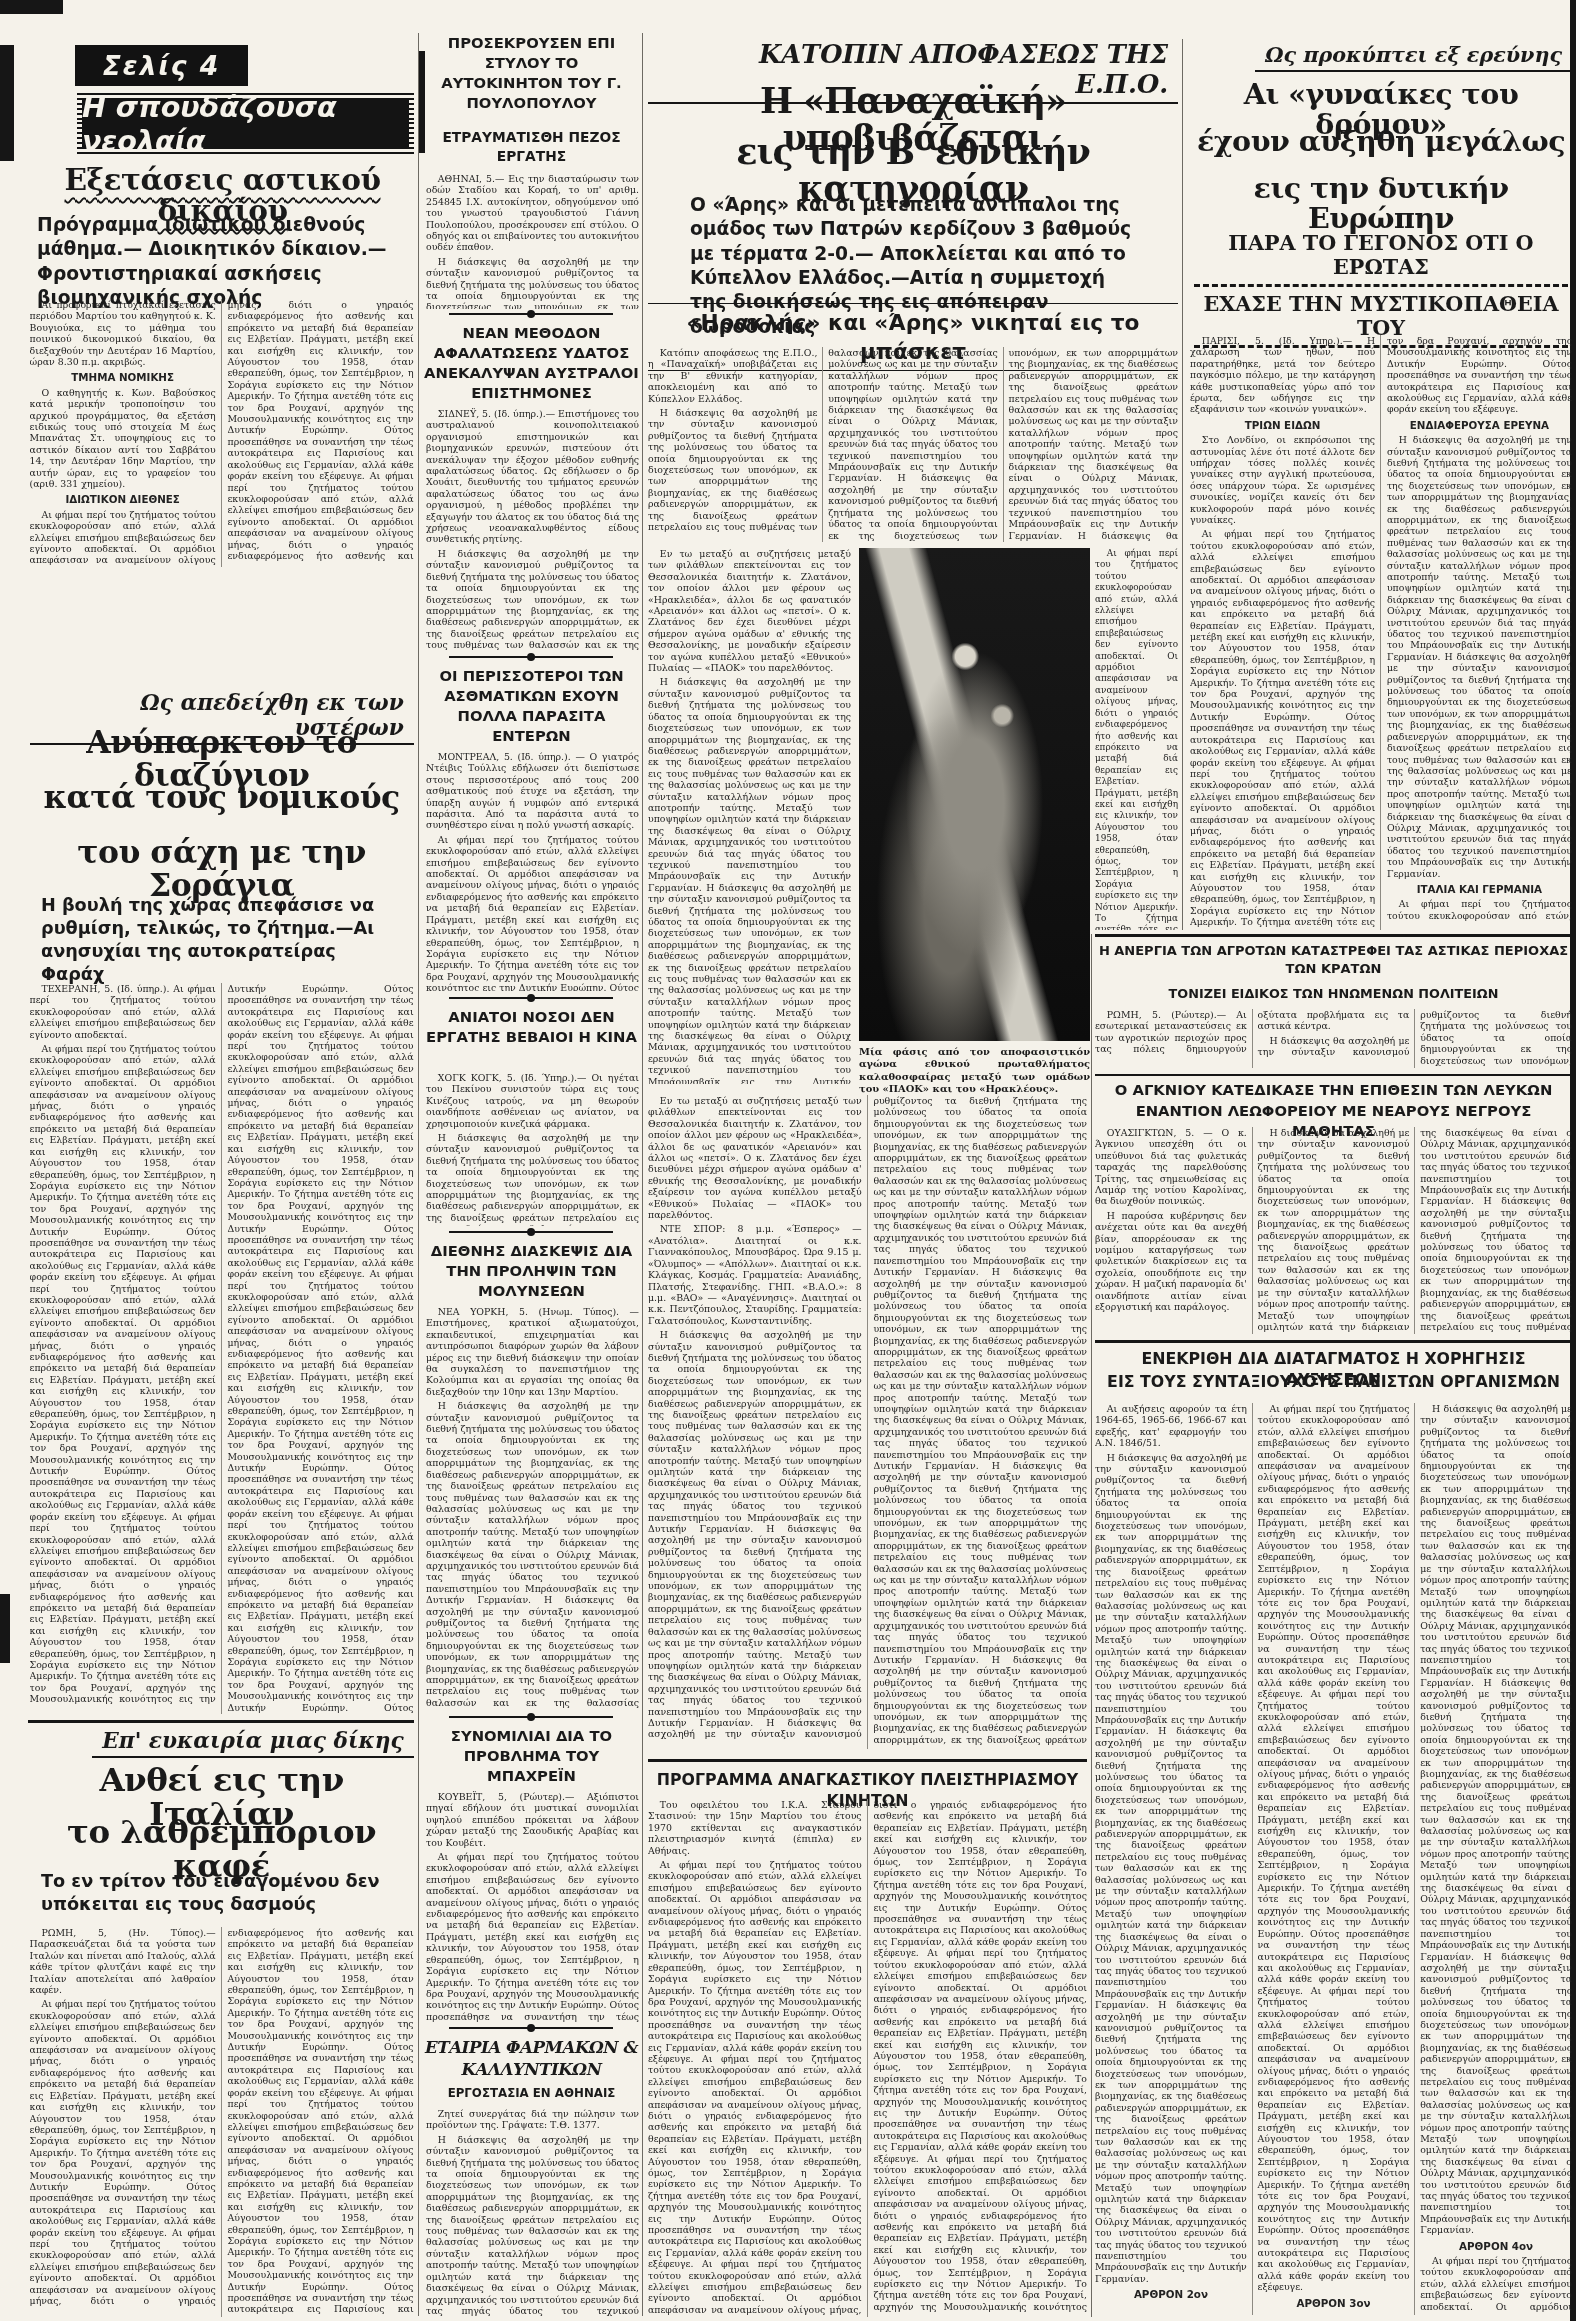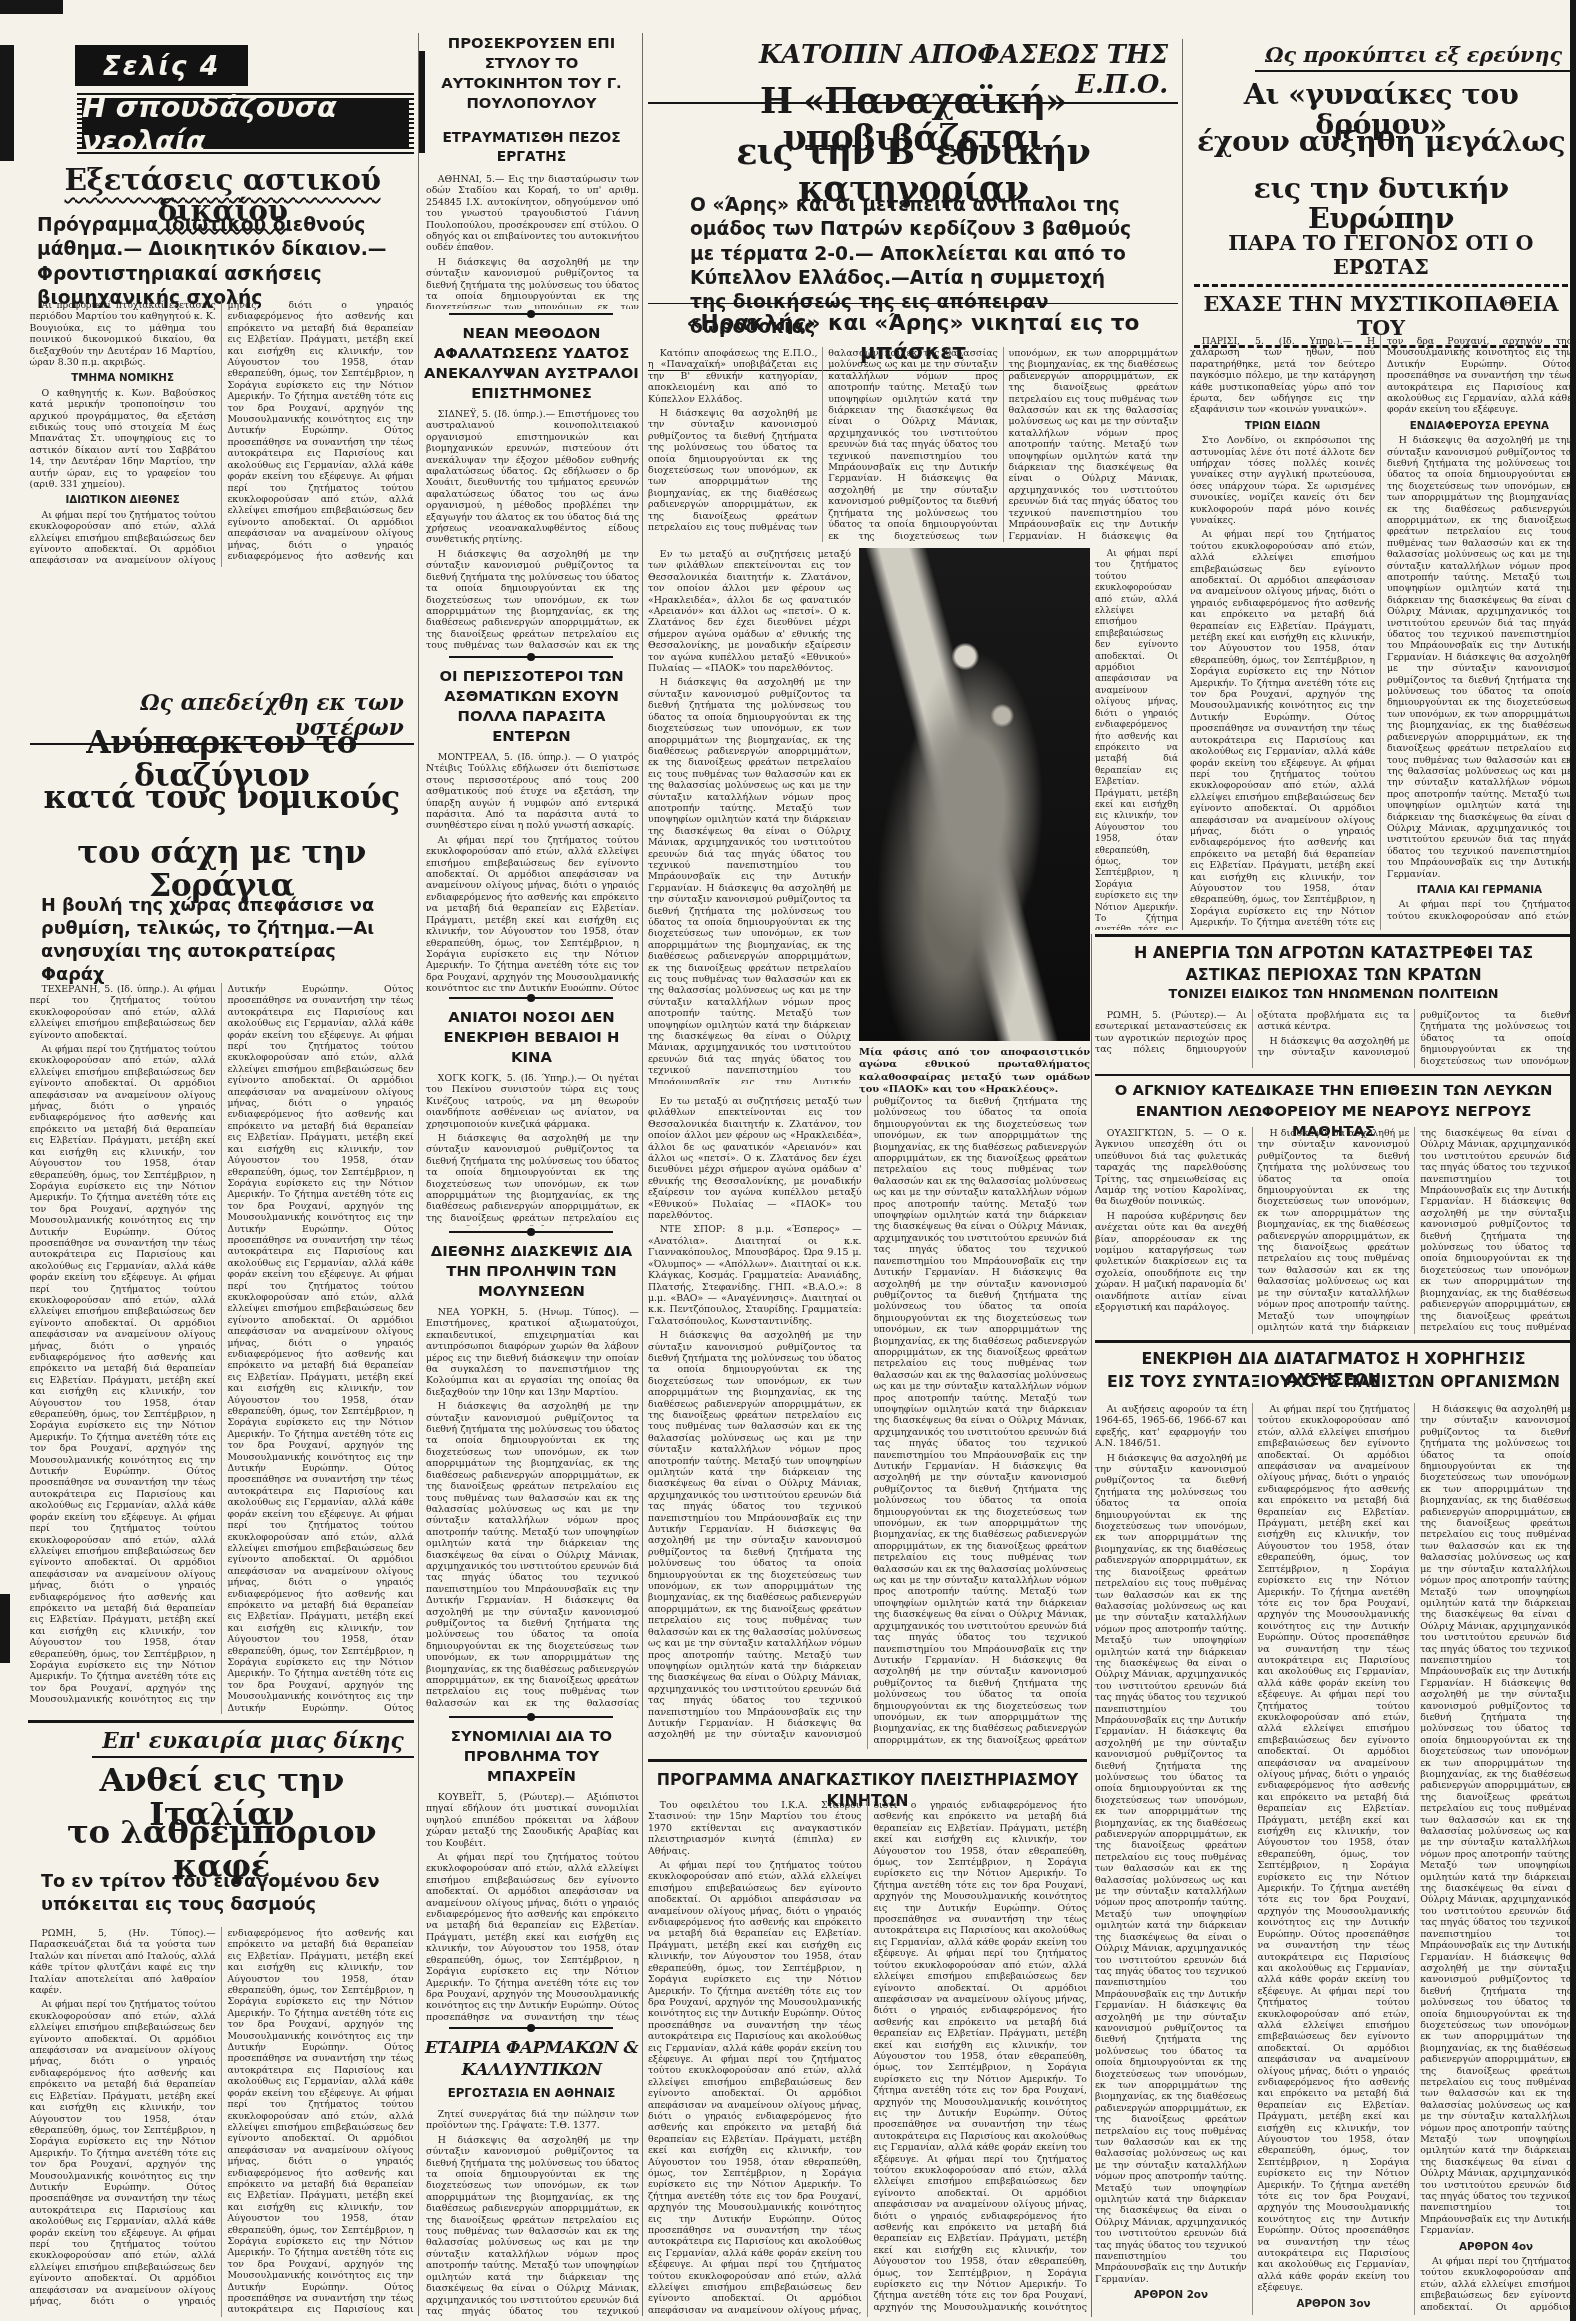--- a/index.html
+++ b/index.html
@@ -112,21 +112,21 @@
   </div>
 <div class="abs colhead" style="left:424px;top:666px;width:215px;font-size:14.8px">ΟΙ ΠΕΡΙΣΣΟΤΕΡΟΙ ΤΩΝ ΑΣΘΜΑΤΙΚΩΝ ΕΧΟΥΝ ΠΟΛΛΑ ΠΑΡΑΣΙΤΑ ΕΝΤΕΡΩΝ</div>
 <div class="abs clip body" style="left:426px;top:751px;width:213px;height:240px">
   <p>ΜΟΝΤΡΕΑΛ, 5. (Ιδ. ύπηρ.). — Ο γιατρός Ντέιβις Τούλλις εδήλωσεν ότι διεπίστωσε στους περισσοτέρους από τους 200 ασθματικούς πού έτυχε να εξετάση, την ύπαρξη αυγών ή νυμφών από εντερικά παράσιτα. Από τα παράσιτα αυτά το συνηθέστερο είναι η πολύ γνωστή ασκαρίς.</p>
   <p>Αι φήμαι περί του ζητήματος τούτου εκυκλοφορούσαν από ετών, αλλά ελλείψει επισήμου επιβεβαιώσεως δεν εγίνοντο αποδεκταί. Οι αρμόδιοι απεφάσισαν να αναμείνουν ολίγους μήνας, διότι ο γηραιός ενδιαφερόμενος ήτο ασθενής και επρόκειτο να μεταβή διά θεραπείαν εις Ελβετίαν. Πράγματι, μετέβη εκεί και εισήχθη εις κλινικήν, τον Αύγουστον του 1958, όταν εθεραπεύθη, όμως, τον Σεπτέμβριον, η Σοράγια ευρίσκετο εις την Νότιον Αμερικήν. Το ζήτημα ανετέθη τότε εις τον δρα Ρουχανί, αρχηγόν της Μουσουλμανικής κοινότητος εις την Δυτικήν Ευρώπην. Ούτος προσεπάθησε να συναντήση την τέως αυτοκράτειρα εις Παρισίους και ακολούθως εις Γερμανίαν, αλλά κάθε φοράν εκείνη του εξέφευγε.</p>
 </div>
 
 <div class="divider" style="left:449px;top:997px;width:164px">
     <i></i>
   </div>
-<div class="abs colhead" style="left:424px;top:1007px;width:215px;font-size:14.8px">ΑΝΙΑΤΟΙ ΝΟΣΟΙ ΔΕΝ ΕΝΕΚΡΙΘΗ ΒΕΒΑΙΟΙ Η ΚΙΝΑ</div>
+<div class="abs colhead" style="left:424px;top:1007px;width:215px;font-size:14.8px">ΑΝΙΑΤΟΙ ΝΟΣΟΙ ΔΕΝ ΕΡΓΑΤΗΣ ΒΕΒΑΙΟΙ Η ΚΙΝΑ</div>
 <div class="abs clip body" style="left:426px;top:1072px;width:213px;height:154px">
   <p>ΧΟΓΚ ΚΟΓΚ, 5. (Ιδ. Ύπηρ.).— Οι ηγέται του Πεκίνου συνιστούν τώρα εις τους Κινέζους ιατρούς, να μη θεωρούν οιανδήποτε ασθένειαν ως ανίατον, να χρησιμοποιούν κινεζικά φάρμακα.</p>
   <p>Η διάσκεψις θα ασχοληθή με την σύνταξιν κανονισμού ρυθμίζοντος τα διεθνή ζητήματα της μολύνσεως του ύδατος τα οποία δημιουργούνται εκ της διοχετεύσεως των υπονόμων, εκ των απορριμμάτων της βιομηχανίας, εκ της διαθέσεως ραδιενεργών απορριμμάτων, εκ της διανοίξεως φρεάτων πετρελαίου εις τους πυθμένας των θαλασσών και εκ της θαλασσίας μολύνσεως ως και με την σύνταξιν καταλλήλων νόμων προς αποτροπήν ταύτης. Μεταξύ των υποψηφίων ομιλητών κατά την διάρκειαν της διασκέψεως θα είναι ο Ούλριχ Μάνιακ, αρχιμηχανικός του ινστιτούτου ερευνών διά τας πηγάς ύδατος του τεχνικού πανεπιστημίου του Μπράουνσβαϊκ εις την Δυτικήν Γερμανίαν.</p>
 </div>
 
 <div class="divider" style="left:449px;top:1231px;width:164px">
     <i></i>
   </div>
 <div class="abs colhead" style="left:424px;top:1241px;width:215px;font-size:14.8px">ΔΙΕΘΝΗΣ ΔΙΑΣΚΕΨΙΣ ΔΙΑ ΤΗΝ ΠΡΟΛΗΨΙΝ ΤΩΝ ΜΟΛΥΝΣΕΩΝ</div>
 <div class="abs clip body" style="left:426px;top:1306px;width:213px;height:402px">
@@ -206,21 +206,21 @@
   <p class="mini">ΤΡΙΩΝ ΕΙΔΩΝ</p>
   <p>Στο Λονδίνο, οι εκπρόσωποι της αστυνομίας λένε ότι ποτέ άλλοτε δεν υπήρχαν τόσες πολλές κοινές γυναίκες στην αγγλική πρωτεύουσα, όσες υπάρχουν τώρα. Σε ωρισμένες συνοικίες, νομίζει κανείς ότι δεν κυκλοφορούν παρά μόνο κοινές γυναίκες.</p>
   <p>Αι φήμαι περί του ζητήματος τούτου εκυκλοφορούσαν από ετών, αλλά ελλείψει επισήμου επιβεβαιώσεως δεν εγίνοντο αποδεκταί. Οι αρμόδιοι απεφάσισαν να αναμείνουν ολίγους μήνας, διότι ο γηραιός ενδιαφερόμενος ήτο ασθενής και επρόκειτο να μεταβή διά θεραπείαν εις Ελβετίαν. Πράγματι, μετέβη εκεί και εισήχθη εις κλινικήν, τον Αύγουστον του 1958, όταν εθεραπεύθη, όμως, τον Σεπτέμβριον, η Σοράγια ευρίσκετο εις την Νότιον Αμερικήν. Το ζήτημα ανετέθη τότε εις τον δρα Ρουχανί, αρχηγόν της Μουσουλμανικής κοινότητος εις την Δυτικήν Ευρώπην. Ούτος προσεπάθησε να συναντήση την τέως αυτοκράτειρα εις Παρισίους και ακολούθως εις Γερμανίαν, αλλά κάθε φοράν εκείνη του εξέφευγε. Αι φήμαι περί του ζητήματος τούτου εκυκλοφορούσαν από ετών, αλλά ελλείψει επισήμου επιβεβαιώσεως δεν εγίνοντο αποδεκταί. Οι αρμόδιοι απεφάσισαν να αναμείνουν ολίγους μήνας, διότι ο γηραιός ενδιαφερόμενος ήτο ασθενής και επρόκειτο να μεταβή διά θεραπείαν εις Ελβετίαν. Πράγματι, μετέβη εκεί και εισήχθη εις κλινικήν, τον Αύγουστον του 1958, όταν εθεραπεύθη, όμως, τον Σεπτέμβριον, η Σοράγια ευρίσκετο εις την Νότιον Αμερικήν. Το ζήτημα ανετέθη τότε εις τον δρα Ρουχανί, αρχηγόν της Μουσουλμανικής κοινότητος εις την Δυτικήν Ευρώπην. Ούτος προσεπάθησε να συναντήση την τέως αυτοκράτειρα εις Παρισίους και ακολούθως εις Γερμανίαν, αλλά κάθε φοράν εκείνη του εξέφευγε.</p>
   <p class="mini">ΕΝΔΙΑΦΕΡΟΥΣΑ ΕΡΕΥΝΑ</p>
   <p>Η διάσκεψις θα ασχοληθή με την σύνταξιν κανονισμού ρυθμίζοντος τα διεθνή ζητήματα της μολύνσεως του ύδατος τα οποία δημιουργούνται εκ της διοχετεύσεως των υπονόμων, εκ των απορριμμάτων της βιομηχανίας, εκ της διαθέσεως ραδιενεργών απορριμμάτων, εκ της διανοίξεως φρεάτων πετρελαίου εις τους πυθμένας των θαλασσών και εκ της θαλασσίας μολύνσεως ως και με την σύνταξιν καταλλήλων νόμων προς αποτροπήν ταύτης. Μεταξύ των υποψηφίων ομιλητών κατά την διάρκειαν της διασκέψεως θα είναι ο Ούλριχ Μάνιακ, αρχιμηχανικός του ινστιτούτου ερευνών διά τας πηγάς ύδατος του τεχνικού πανεπιστημίου του Μπράουνσβαϊκ εις την Δυτικήν Γερμανίαν. Η διάσκεψις θα ασχοληθή με την σύνταξιν κανονισμού ρυθμίζοντος τα διεθνή ζητήματα της μολύνσεως του ύδατος τα οποία δημιουργούνται εκ της διοχετεύσεως των υπονόμων, εκ των απορριμμάτων της βιομηχανίας, εκ της διαθέσεως ραδιενεργών απορριμμάτων, εκ της διανοίξεως φρεάτων πετρελαίου εις τους πυθμένας των θαλασσών και εκ της θαλασσίας μολύνσεως ως και με την σύνταξιν καταλλήλων νόμων προς αποτροπήν ταύτης. Μεταξύ των υποψηφίων ομιλητών κατά την διάρκειαν της διασκέψεως θα είναι ο Ούλριχ Μάνιακ, αρχιμηχανικός του ινστιτούτου ερευνών διά τας πηγάς ύδατος του τεχνικού πανεπιστημίου του Μπράουνσβαϊκ εις την Δυτικήν Γερμανίαν.</p>
   <p class="mini">ΙΤΑΛΙΑ ΚΑΙ ΓΕΡΜΑΝΙΑ</p>
   <p>Αι φήμαι περί του ζητήματος τούτου εκυκλοφορούσαν από ετών, αλλά ελλείψει επισήμου επιβεβαιώσεως δεν εγίνοντο αποδεκταί. Οι αρμόδιοι απεφάσισαν να αναμείνουν ολίγους μήνας, διότι ο γηραιός ενδιαφερόμενος ήτο ασθενής και επρόκειτο να μεταβή διά θεραπείαν εις Ελβετίαν. Πράγματι, μετέβη εκεί και εισήχθη εις κλινικήν, τον Αύγουστον του 1958, όταν εθεραπεύθη, όμως, τον Σεπτέμβριον, η Σοράγια ευρίσκετο εις την Νότιον Αμερικήν. Το ζήτημα ανετέθη τότε εις τον δρα Ρουχανί, αρχηγόν της Μουσουλμανικής κοινότητος εις την Δυτικήν Ευρώπην. Ούτος προσεπάθησε να συναντήση την τέως αυτοκράτειρα εις Παρισίους και ακολούθως εις Γερμανίαν, αλλά κάθε φοράν εκείνη του εξέφευγε. Αι φήμαι περί του ζητήματος τούτου εκυκλοφορούσαν από ετών, αλλά ελλείψει επισήμου επιβεβαιώσεως δεν εγίνοντο αποδεκταί. Οι αρμόδιοι απεφάσισαν να αναμείνουν ολίγους μήνας, διότι ο γηραιός ενδιαφερόμενος ήτο ασθενής και επρόκειτο να μεταβή διά θεραπείαν εις Ελβετίαν. Πράγματι, μετέβη εκεί και εισήχθη εις κλινικήν, τον Αύγουστον του 1958, όταν εθεραπεύθη, όμως, τον Σεπτέμβριον, η Σοράγια ευρίσκετο εις την Νότιον Αμερικήν. Το ζήτημα ανετέθη τότε εις τον δρα Ρουχανί, αρχηγόν της Μουσουλμανικής κοινότητος εις την Δυτικήν Ευρώπην. Ούτος προσεπάθησε να συναντήση την τέως αυτοκράτειρα εις Παρισίους και ακολούθως εις Γερμανίαν, αλλά κάθε φοράν εκείνη του εξέφευγε.</p>
 </div>
 
 <div class="hrule" style="left:1095px;top:934px;width:477px;height:3px"></div>
-<div class="abs colhead" style="left:1095px;top:942px;width:477px;font-size:16px">Η ΑΝΕΡΓΙΑ ΤΩΝ ΑΓΡΟΤΩΝ ΚΑΤΑΣΤΡΕΦΕΙ ΤΑΣ ΑΣΤΙΚΑΣ ΠΕΡΙΟΧΑΣ ΤΩΝ ΚΡΑΤΩΝ</div>
+<div class="abs colhead" style="left:1095px;top:942px;width:477px;font-size:13px">Η ΑΝΕΡΓΙΑ ΤΩΝ ΑΓΡΟΤΩΝ ΚΑΤΑΣΤΡΕΦΕΙ ΤΑΣ ΑΣΤΙΚΑΣ ΠΕΡΙΟΧΑΣ ΤΩΝ ΚΡΑΤΩΝ</div>
 <div class="abs colhead" style="left:1095px;top:985px;width:477px;font-size:12.8px">ΤΟΝΙΖΕΙ ΕΙΔΙΚΟΣ ΤΩΝ ΗΝΩΜΕΝΩΝ ΠΟΛΙΤΕΙΩΝ</div>
 <div class="abs clip body cols3" style="left:1095px;top:1009px;width:477px;height:59px">
   <p>ΡΩΜΗ, 5. (Ρώυτερ).— Αι εσωτερικαί μεταναστεύσεις εκ των αγροτικών περιοχών προς τας πόλεις δημιουργούν οξύτατα προβλήματα εις τα αστικά κέντρα.</p>
   <p>Η διάσκεψις θα ασχοληθή με την σύνταξιν κανονισμού ρυθμίζοντος τα διεθνή ζητήματα της μολύνσεως του ύδατος τα οποία δημιουργούνται εκ της διοχετεύσεως των υπονόμων, εκ των απορριμμάτων της βιομηχανίας, εκ της διαθέσεως ραδιενεργών απορριμμάτων, εκ της διανοίξεως φρεάτων πετρελαίου εις τους πυθμένας των θαλασσών και εκ της θαλασσίας μολύνσεως ως και με την σύνταξιν καταλλήλων νόμων προς αποτροπήν ταύτης. Μεταξύ των υποψηφίων ομιλητών κατά την διάρκειαν της διασκέψεως θα είναι ο Ούλριχ Μάνιακ, αρχιμηχανικός του ινστιτούτου ερευνών διά τας πηγάς ύδατος του τεχνικού πανεπιστημίου του Μπράουνσβαϊκ εις την Δυτικήν Γερμανίαν.</p>
 </div>
 
 <div class="hrule" style="left:1095px;top:1074px;width:477px;height:2px"></div>
 <div class="abs colhead" style="left:1095px;top:1080px;width:477px;font-size:14.8px">Ο ΑΓΚΝΙΟΥ ΚΑΤΕΔΙΚΑΣΕ ΤΗΝ ΕΠΙΘΕΣΙΝ ΤΩΝ ΛΕΥΚΩΝ</div>
 <div class="abs colhead" style="left:1095px;top:1101px;width:477px;font-size:14.8px">ΕΝΑΝΤΙΟΝ ΛΕΩΦΟΡΕΙΟΥ ΜΕ ΝΕΑΡΟΥΣ ΝΕΓΡΟΥΣ ΜΑΘΗΤΑΣ</div>
 <div class="abs clip body cols3" style="left:1095px;top:1127px;width:477px;height:207px">

